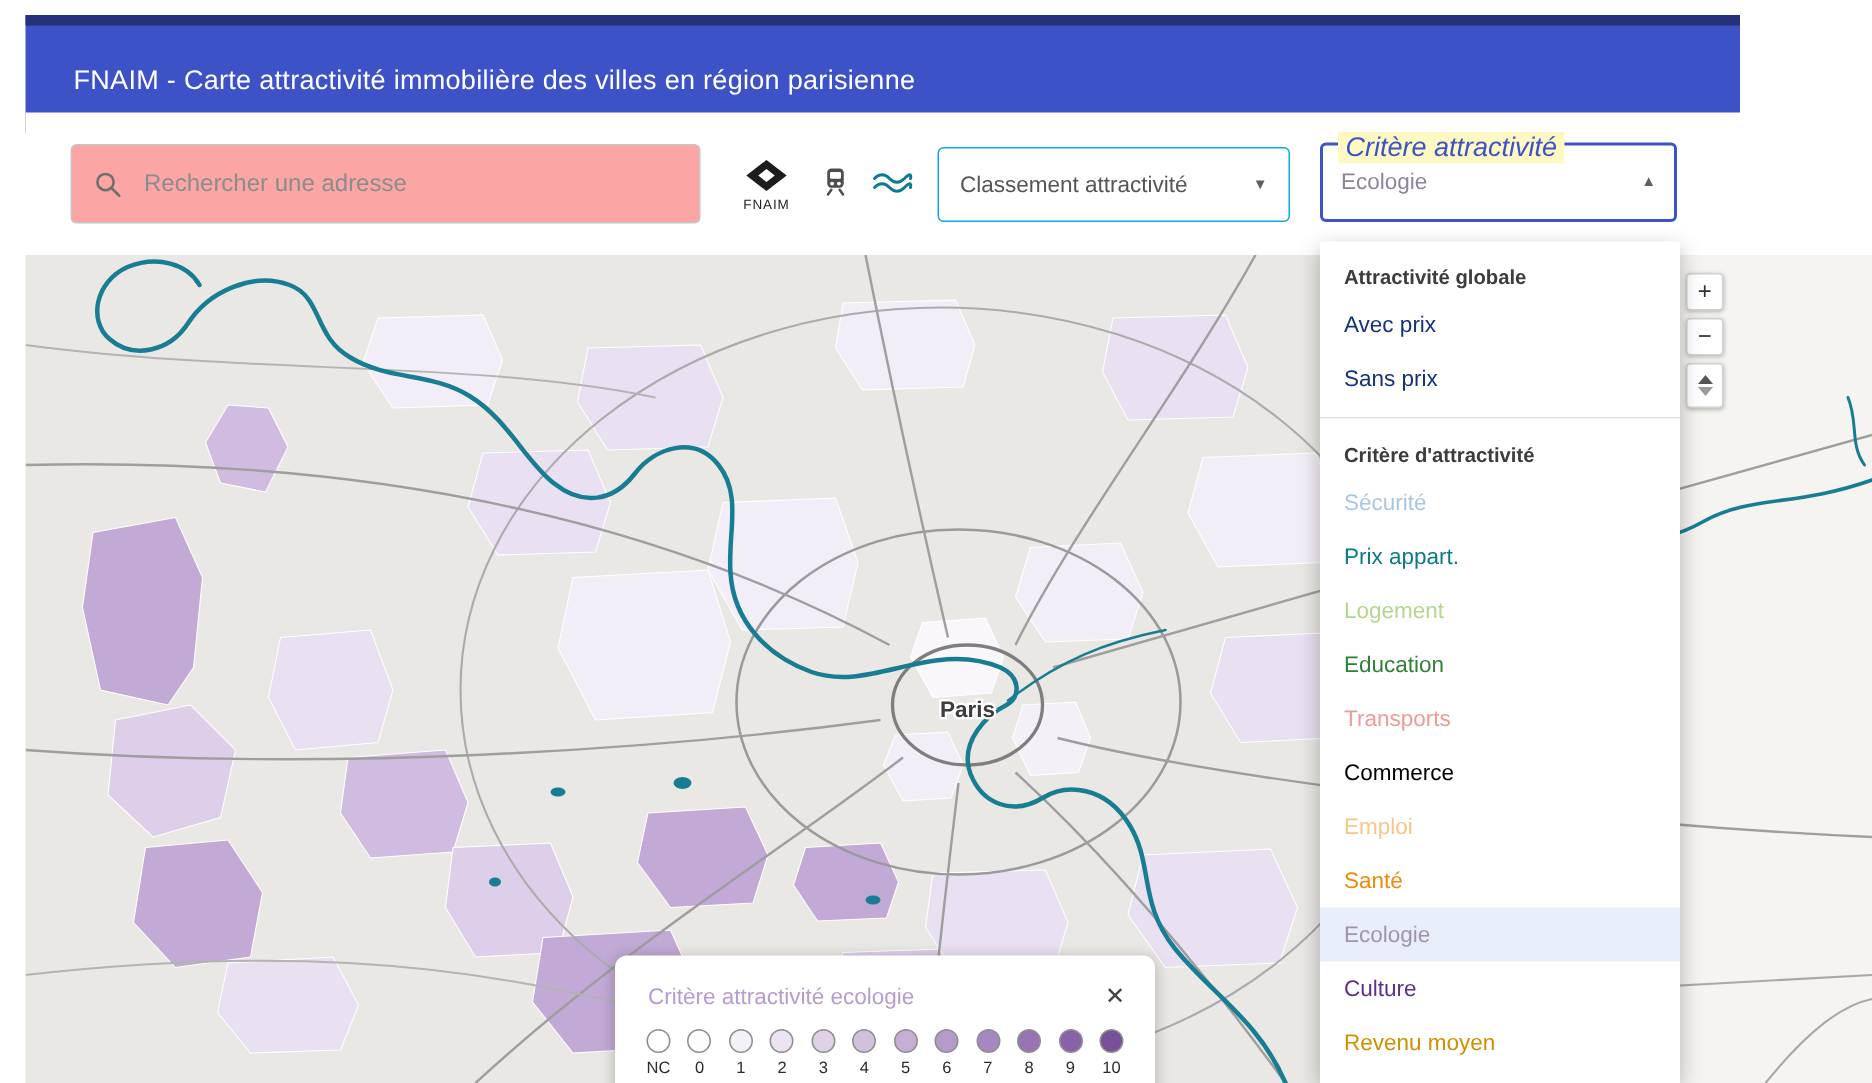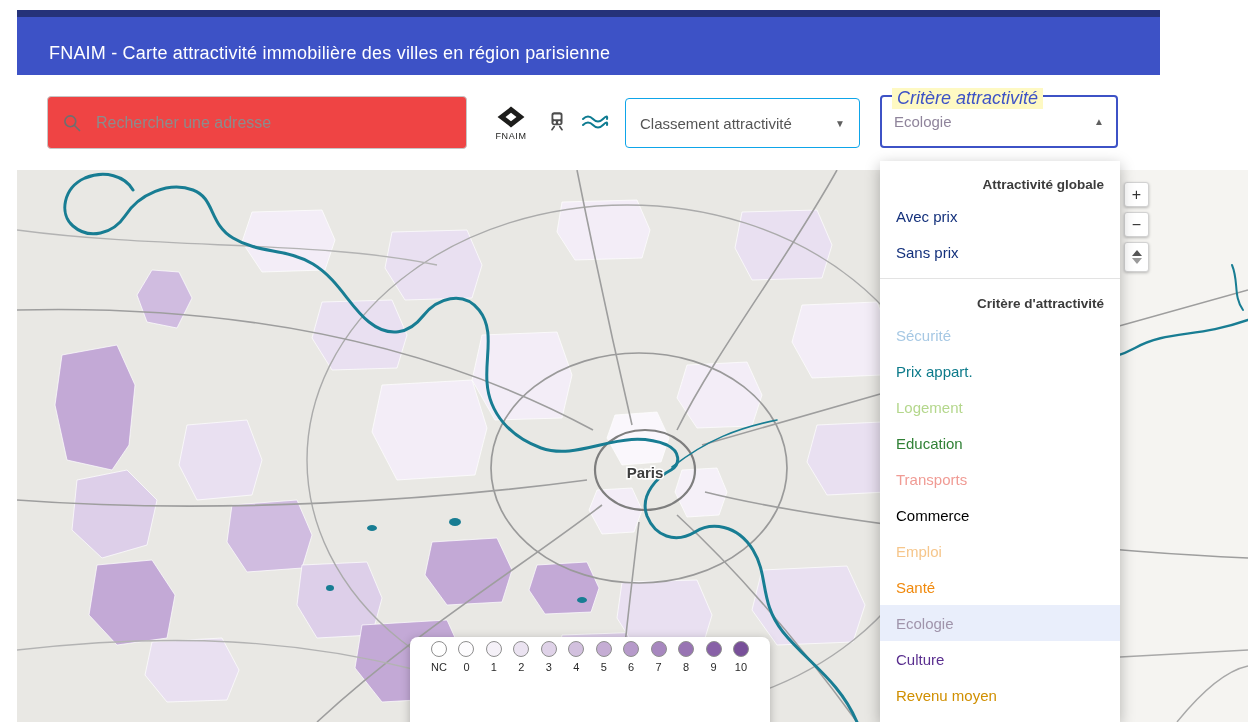--- a/index.html
+++ b/index.html
@@ -9,21 +9,21 @@
 
   
   .app-header { position:absolute; left:17px; top:10px; width:1143px; height:79px;
                 background:var(--header-bg,#3d52c6); border-top:7px solid var(--header-top-border,#253279);
                 display:flex; align-items:center; padding:0 32px; }
   .app-title { color:#fff; font-size:18px; font-weight:400; letter-spacing:.2px; }
 
   
   .toolbar { position:absolute; left:17px; top:75px; width:1143px; height:95px; background:#fff; }
   .search-box { position:absolute; left:30px; top:21px; width:420px; height:53px;
-                border:1px solid #c6c6c6; border-radius:4px; background:#ef4444;
+                border:1px solid #c6c6c6; border-radius:4px; background:#fca5a5;
                 display:flex; align-items:center; padding:16px 14px; cursor:text; }
   .search-icon { width:20px; height:20px; flex:0 0 auto; }
   .search-input { border:none; outline:none; flex:1; margin-left:14px; font-size:16px;
                   font-family:"Liberation Sans",sans-serif; color:#333; background:transparent; }
   .search-input::placeholder { color:#8c8c8c; }
 
   .brand { position:absolute; left:468px; top:20px; width:52px; height:56px;
            display:flex; flex-direction:column; align-items:center; justify-content:center; gap:3px; }
   .brand-label { font-size:9px; color:#1d1d1b; letter-spacing:.6px; }
 
@@ -57,21 +57,21 @@
                           font-family:"Liberation Sans",sans-serif; }
   .zoom-controls .pan { height:30px; flex-direction:column; gap:2px; }
   .tri-up   { width:0; height:0; border-left:5px solid transparent; border-right:5px solid transparent;
               border-bottom:6px solid #555; }
   .tri-down { width:0; height:0; border-left:5px solid transparent; border-right:5px solid transparent;
               border-top:6px solid #9a9a9a; }
 
   
   .menu-panel { position:absolute; left:880px; top:161px; width:240px; bottom:0; background:#fff;
                 box-shadow:0 4px 14px rgba(0,0,0,.28); padding-top:7px; overflow:hidden; z-index:5; }
-  .menu-group-header { padding:9px 16px 6px; font-size:13.5px; font-weight:700; color:#3c3c3c;text-align:right; }
+  .menu-group-header { padding:9px 16px 6px; font-size:13.5px; font-weight:700; color:#3c3c3c; }
   .menu-item { height:36px; display:flex; align-items:center; padding:0 16px; font-size:15px;
                cursor:pointer; }
   .menu-item.selected { background:var(--selected-item-bg,#e9eefb); }
   .menu-divider { height:1px; background:#e3e3e3; margin:8px 0; }
 
   
   .legend-card { position:absolute; left:410px; top:637px; width:360px; height:110px; background:#fff;
                  border-radius:8px; box-shadow:0 2px 10px rgba(0,0,0,.25); z-index:4; }
   .legend-head { display:flex; align-items:center; padding:15px 16px 6px 22px; }
   .legend-title { flex:1; font-size:15px; color:var(--legend-title-color,#b79ccf); }
@@ -235,20 +235,24 @@
       <div class="menu-item" style="color: #000000;">Commerce</div>
       <div class="menu-item" style="color: rgb(246, 198, 139);">Emploi</div>
       <div class="menu-item" style="color: rgb(240, 137, 12);">Santé</div>
       <div class="menu-item selected" style="color: rgb(160, 148, 171);">Ecologie</div>
       <div class="menu-item" style="color: rgb(90, 47, 143);">Culture</div>
       <div class="menu-item" style="color: rgb(208, 143, 0);">Revenu moyen</div>
       <div class="menu-item" style="color: rgb(163, 59, 59);">Fiscalité</div>
     </div>
 
   <div class="legend-card">
+    <div class="legend-head">
+      <span class="legend-title">Critère attractivité ecologie</span>
+      <button class="legend-close">✕</button>
+    </div>
     <div class="legend-scale">
         <div class="legend-step">
           <span class="legend-circle" style="background: rgb(255, 255, 255);"></span>
           <span class="legend-label">NC</span>
         </div>
         <div class="legend-step">
           <span class="legend-circle" style="background: rgb(253, 252, 254);"></span>
           <span class="legend-label">0</span>
         </div>
         <div class="legend-step">

